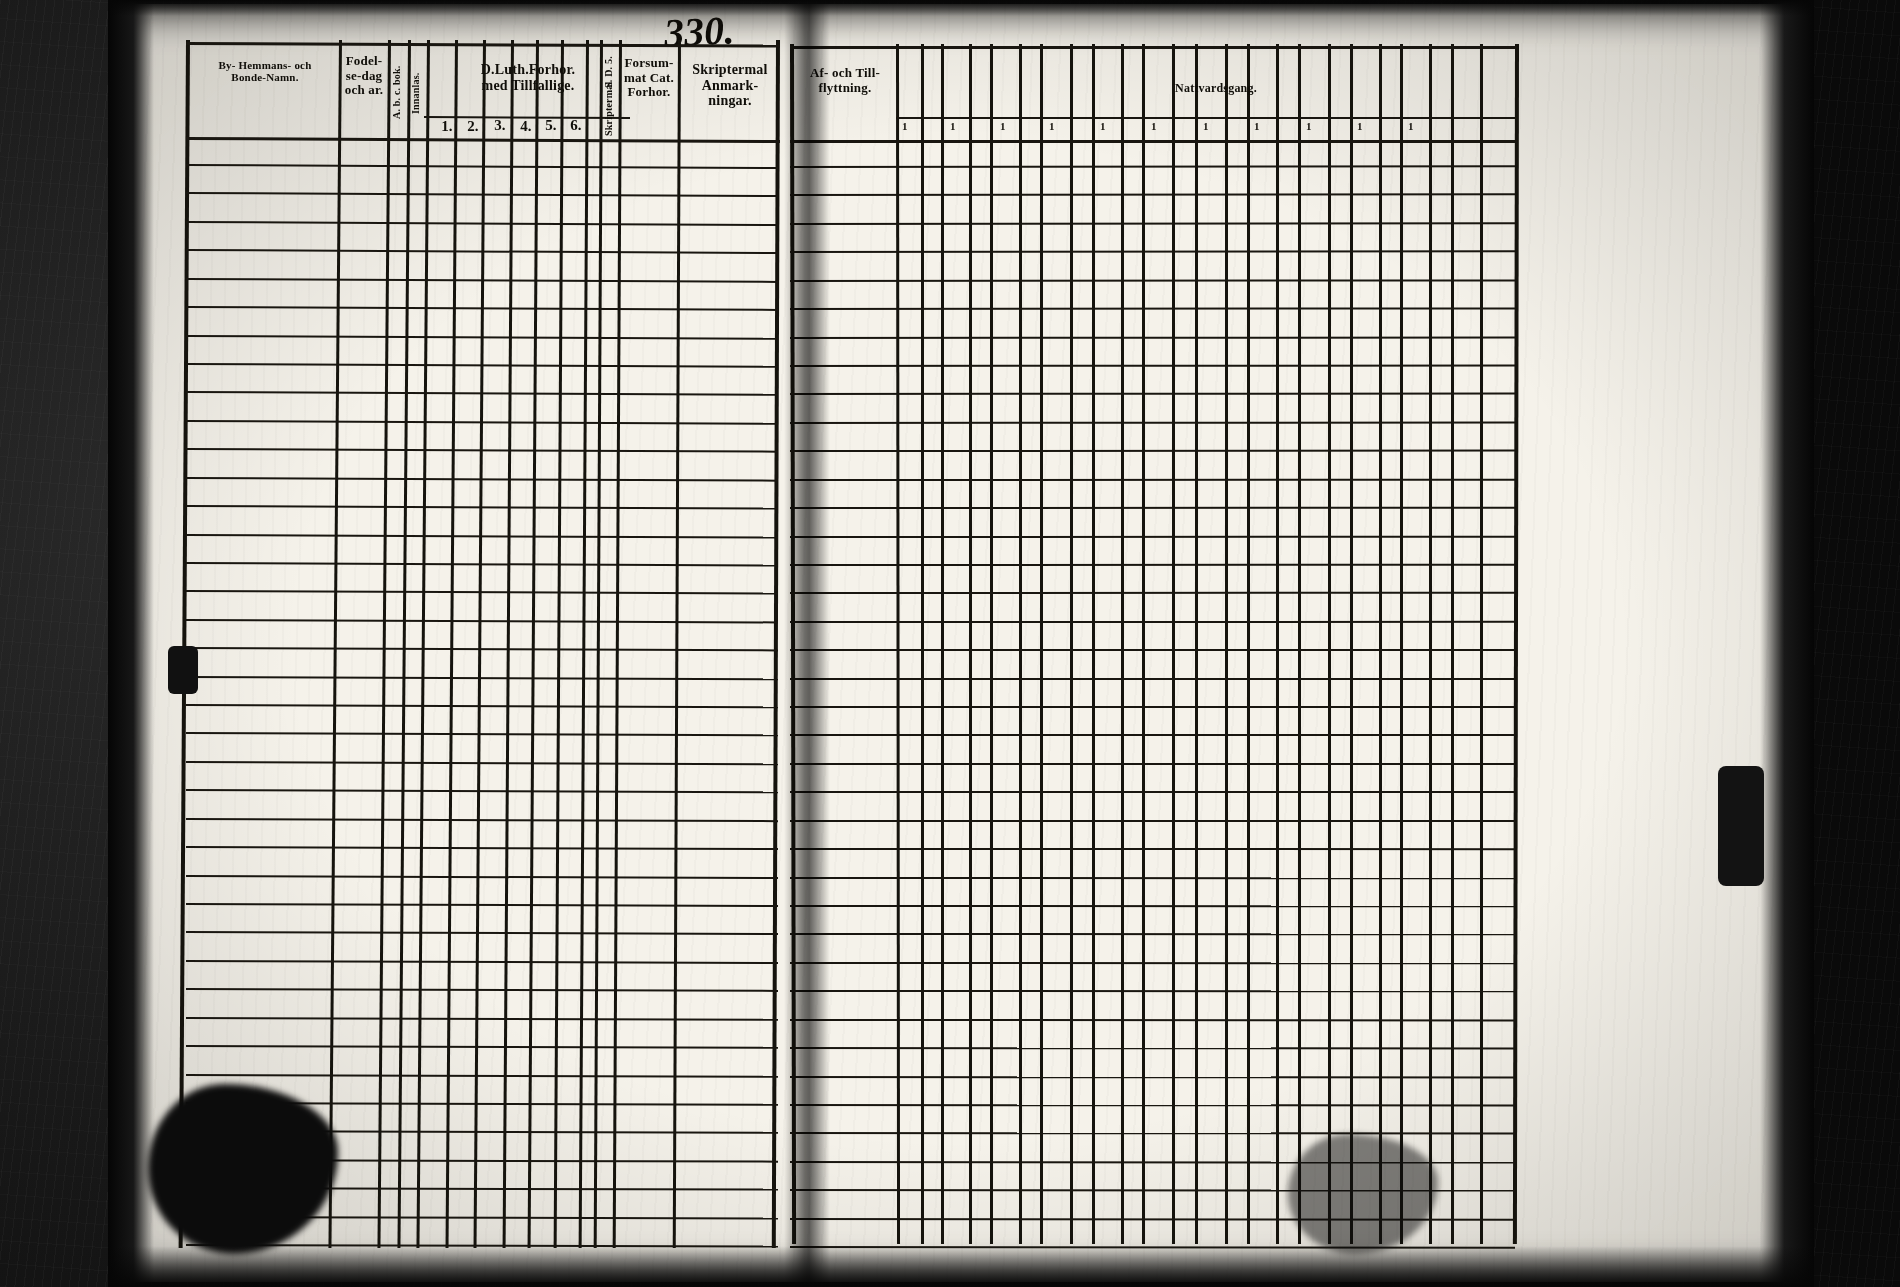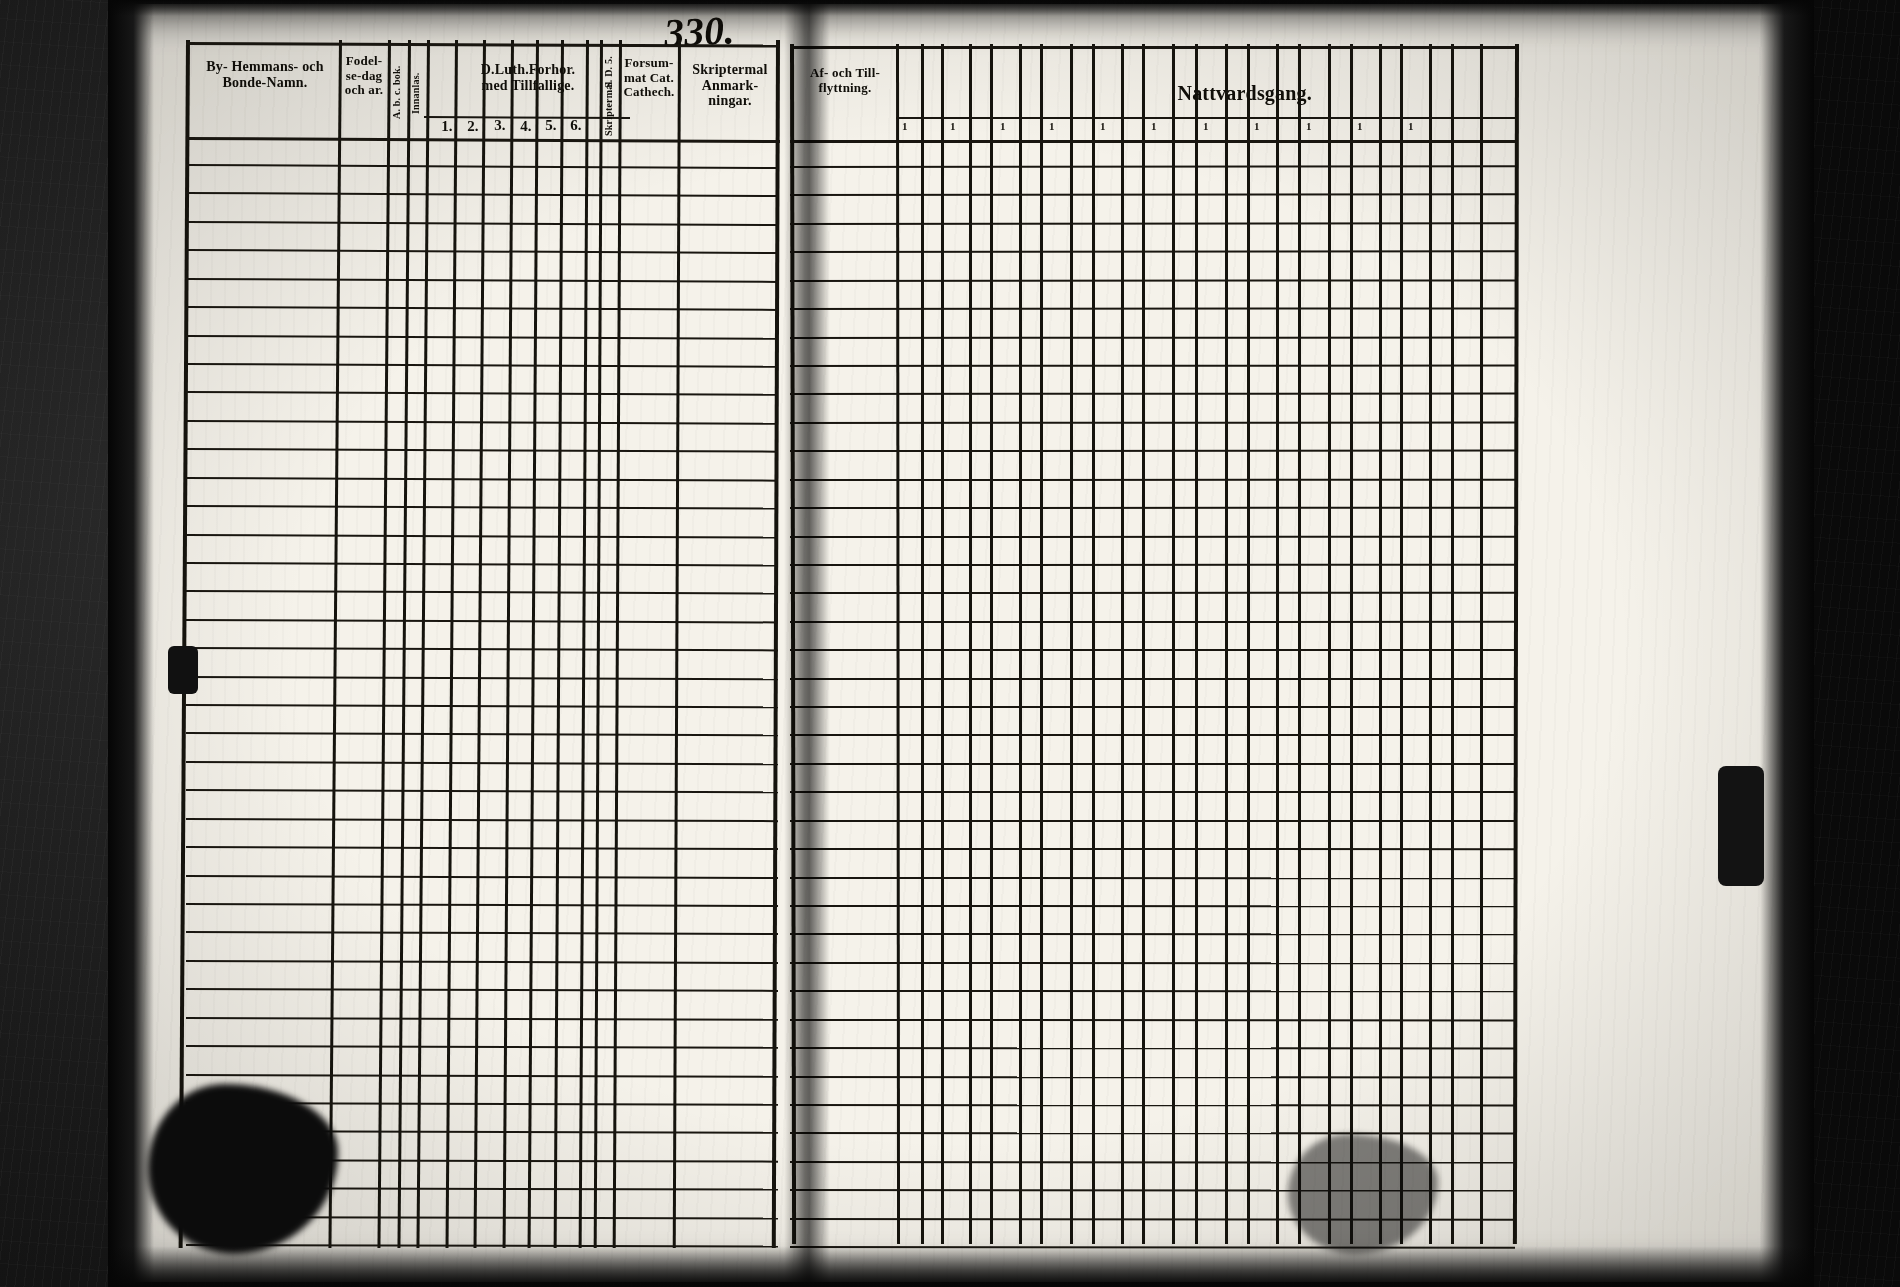--- a/index.html
+++ b/index.html
@@ -93,21 +93,21 @@
       <div class="vline" style="left:478px;top:36px;height:1208px;transform:rotate(0.35deg);"></div>
       <div class="vline" style="left:492px;top:36px;height:1208px;transform:rotate(0.3deg);"></div>
       <div class="vline" style="left:511px;top:36px;height:1208px;transform:rotate(0.3deg);"></div>
       <div class="vline" style="left:570px;top:36px;height:1208px;transform:rotate(0.25deg);"></div>
       <div class="vline thick" style="left:668px;top:36px;height:1208px;transform:rotate(0.2deg);"></div>
 
       <div class="hline hthick" style="left:78px;top:38px;width:594px;transform:rotate(0.25deg);"></div>
       <div class="hline" style="left:316px;top:112px;width:206px;transform:rotate(0.3deg);"></div>
       <div class="hline hthick" style="left:78px;top:133px;width:594px;transform:rotate(0.3deg);"></div>
 
-      <div class="hdr" style="left:88px;top:55px;width:138px;font-size:14px;font-family:Liberation Serif, serif;">
+      <div class="hdr" style="left:88px;top:55px;width:138px;font-size:11px;font-family:Liberation Serif, serif;">
         <span>By- Hemmans- och</span><br>
         <span>Bonde-Namn.</span>
       </div>
 
       <div class="hdr small" style="left:234px;top:50px;width:44px;">
         <span>Fodel-</span><br>
         <span>se-dag</span><br>
         <span>och ar.</span>
       </div>
 
@@ -133,21 +133,21 @@
       <div class="hdr tiny vert" style="left:495px;top:48px;height:40px;width:14px;">
         <span>S. D. 5.</span>
       </div>
       <div class="hdr tiny vert" style="left:495px;top:86px;height:46px;width:14px;">
         <span>Skriptermal</span>
       </div>
 
       <div class="hdr small" style="left:514px;top:52px;width:54px;">
         <span>Forsum-</span><br>
         <span>mat Cat.</span><br>
-        <span>Cathech.</span>
+        <span>Forhor.</span>
       </div>
 
       <div class="hdr" style="left:574px;top:58px;width:96px;font-size:14px;">
         <span>Skriptermal Anmark-</span><br>
         <span>ningar.</span>
       </div>
     </div>
 
     <div class="sheet" style="left:700px;top:0;width:1000px;height:1278px;">
 
@@ -180,21 +180,21 @@
 
       <div class="hline hthick" style="left:-18px;top:42px;width:727px;"></div>
       <div class="hline" style="left:88px;top:113px;width:621px;"></div>
       <div class="hline hthick" style="left:-18px;top:136px;width:727px;"></div>
 
       <div class="hdr small" style="left:-12px;top:62px;width:98px;">
         <span>Af- och Till-</span><br>
         <span>flyttning.</span>
       </div>
 
-      <div class="hdr" style="left:264px;top:78px;width:240px;font-size:20px;text-align:right;">
+      <div class="hdr" style="left:288px;top:78px;width:240px;font-size:12px;">
         <span>Nattvardsgang.</span>
       </div>
 
       <div class="tickno" style="left:94px;top:116px;">1</div>
       <div class="tickno" style="left:142px;top:116px;">1</div>
       <div class="tickno" style="left:192px;top:116px;">1</div>
       <div class="tickno" style="left:241px;top:116px;">1</div>
       <div class="tickno" style="left:292px;top:116px;">1</div>
       <div class="tickno" style="left:343px;top:116px;">1</div>
       <div class="tickno" style="left:395px;top:116px;">1</div>

